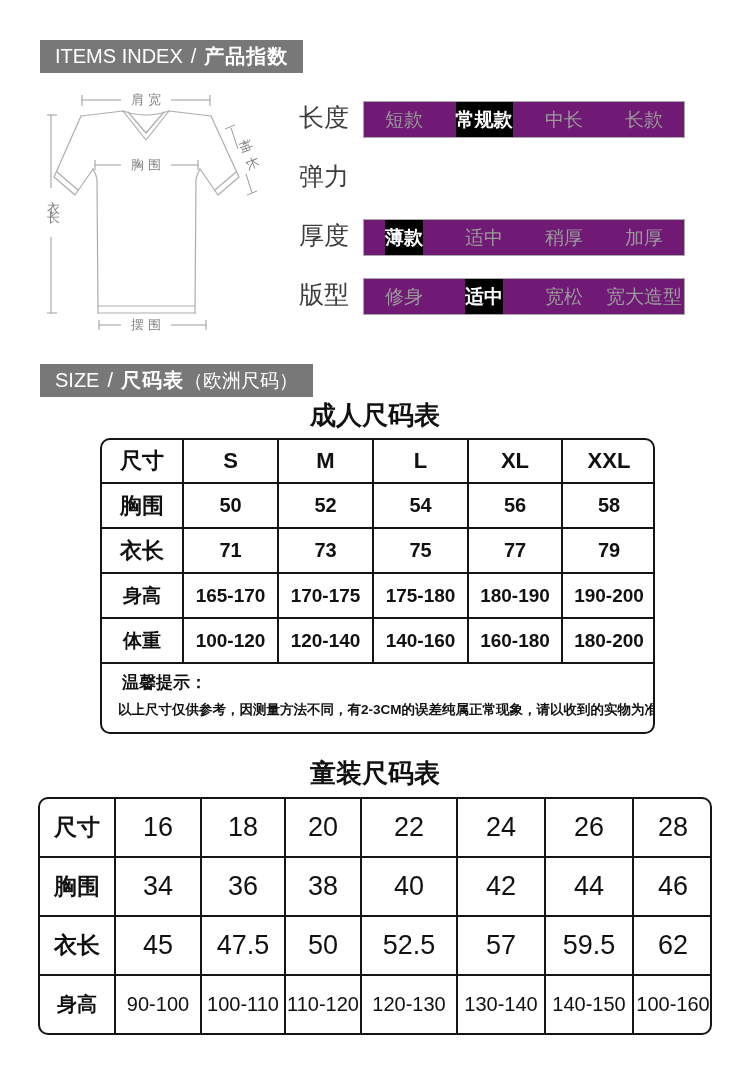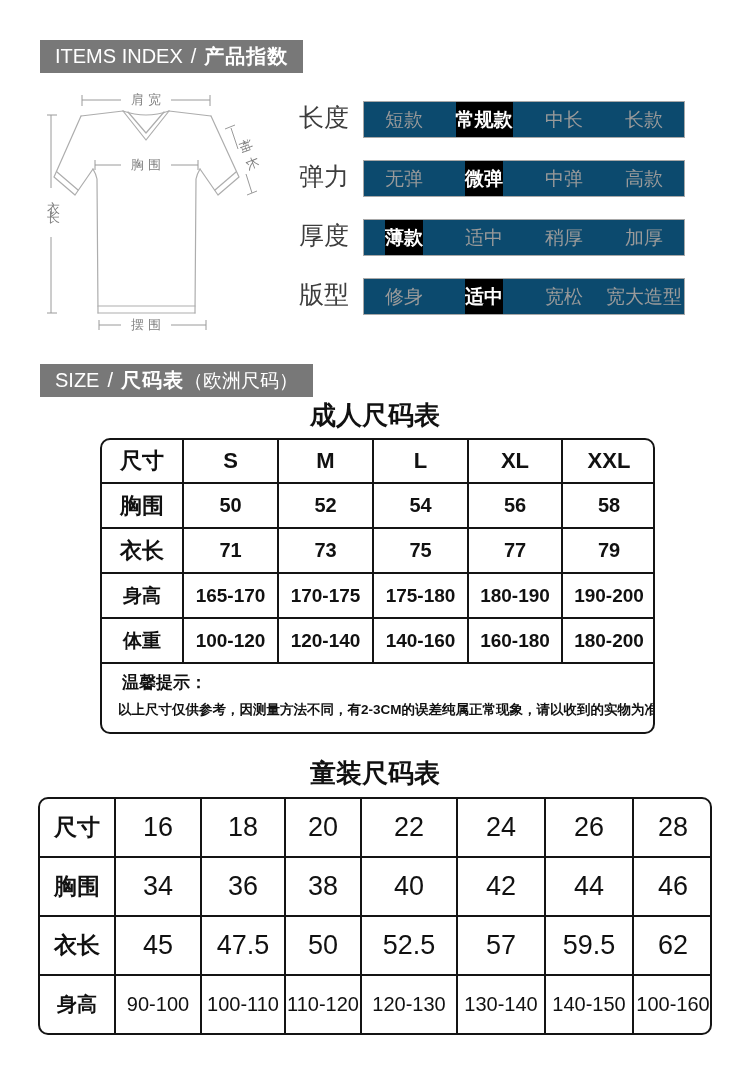--- a/index.html
+++ b/index.html
@@ -21,21 +21,21 @@
 
   
   .diagram-svg{position:absolute;left:35px;top:85px;}
   .vlabel{position:absolute;left:44px;top:191px;writing-mode:vertical-rl;text-orientation:upright;
           font-size:13px;letter-spacing:9px;color:var(--diagram_text);}
 
   
   .attributes{position:absolute;left:299px;top:101px;width:410px;}
   .attr-row{display:flex;align-items:flex-start;height:37px;margin-bottom:22px;}
   .attr-label{width:64px;font-size:25px;color:var(--attr_label);flex:none;}
-  .attr-bar{width:322px;height:37px;border:1px solid var(--option_border);display:flex;background:#0c4a6e;}
+  .attr-bar{width:322px;height:37px;border:1px solid var(--option_border);display:flex;background:#701a75;}
   .opt{flex:1;display:flex;align-items:stretch;justify-content:center;min-width:0;}
   .opt-text{display:flex;align-items:center;padding:0 4px;font-size:19px;color:var(--option_text);white-space:nowrap;}
   .opt.sel .opt-text{background:var(--selected_bg);color:var(--selected_text);font-weight:bold;padding:0 0;}
 
   
   .section-title{position:absolute;left:0;width:750px;text-align:center;font-size:26px;font-weight:bold;color:#111;}
   .tbl-wrap{position:absolute;border:2px solid var(--table_border);border-radius:10px;overflow:hidden;background:#fff;}
   .tbl-wrap table{border-collapse:collapse;width:calc(100% + 4px);margin:-2px;table-layout:fixed;}
   .tbl-wrap td{border:2px solid var(--table_border);text-align:center;vertical-align:middle;color:#111;}
   .adult-wrap{left:100px;top:438px;width:555px;}
@@ -111,34 +111,20 @@
             <span class="opt-text">中长</span>
           </div>
         <div class="opt">
             <span class="opt-text">长款</span>
           </div>
       </div>
     </div>
 
     <div class="attr-row">
       <div class="attr-label">弹力</div>
-      <div class="attr-bar">
-        <div class="opt">
-            <span class="opt-text">无弹</span>
-          </div>
-        <div class="opt sel">
-            <span class="opt-text">微弹</span>
-          </div>
-        <div class="opt">
-            <span class="opt-text">中弹</span>
-          </div>
-        <div class="opt">
-            <span class="opt-text">高款</span>
-          </div>
-      </div>
     </div>
 
     <div class="attr-row">
       <div class="attr-label">厚度</div>
       <div class="attr-bar">
         <div class="opt sel">
             <span class="opt-text">薄款</span>
           </div>
         <div class="opt">
             <span class="opt-text">适中</span>

